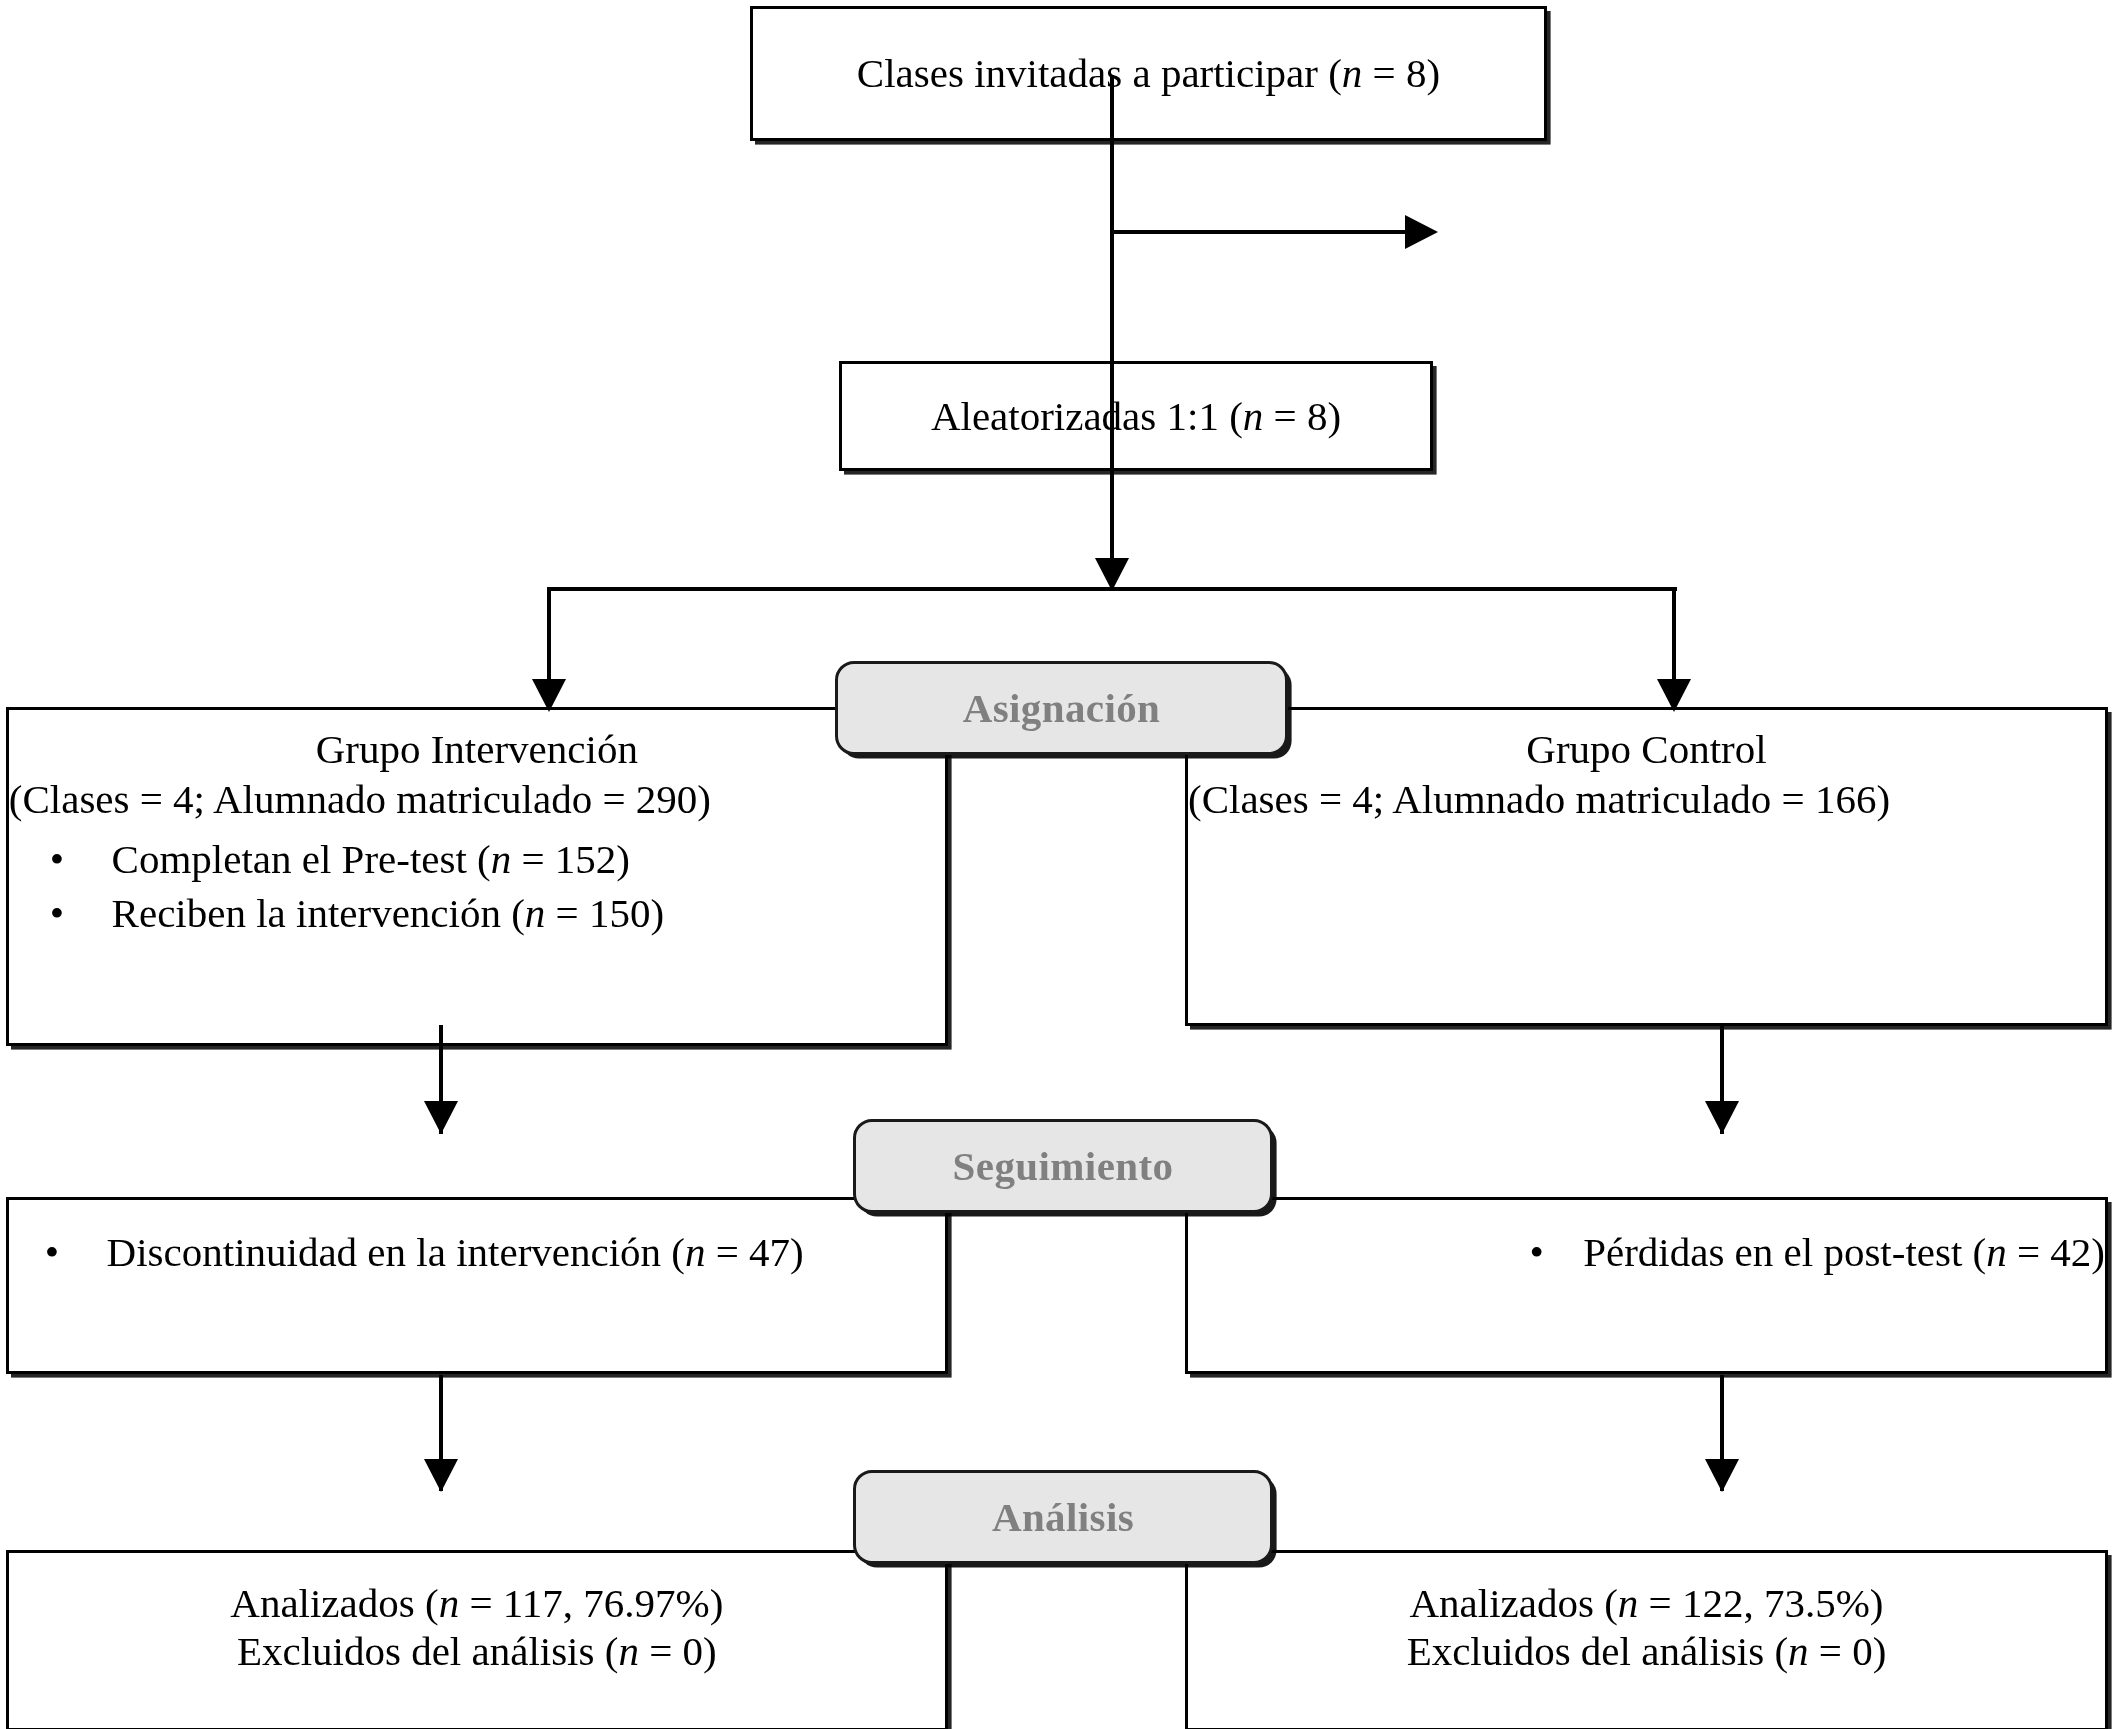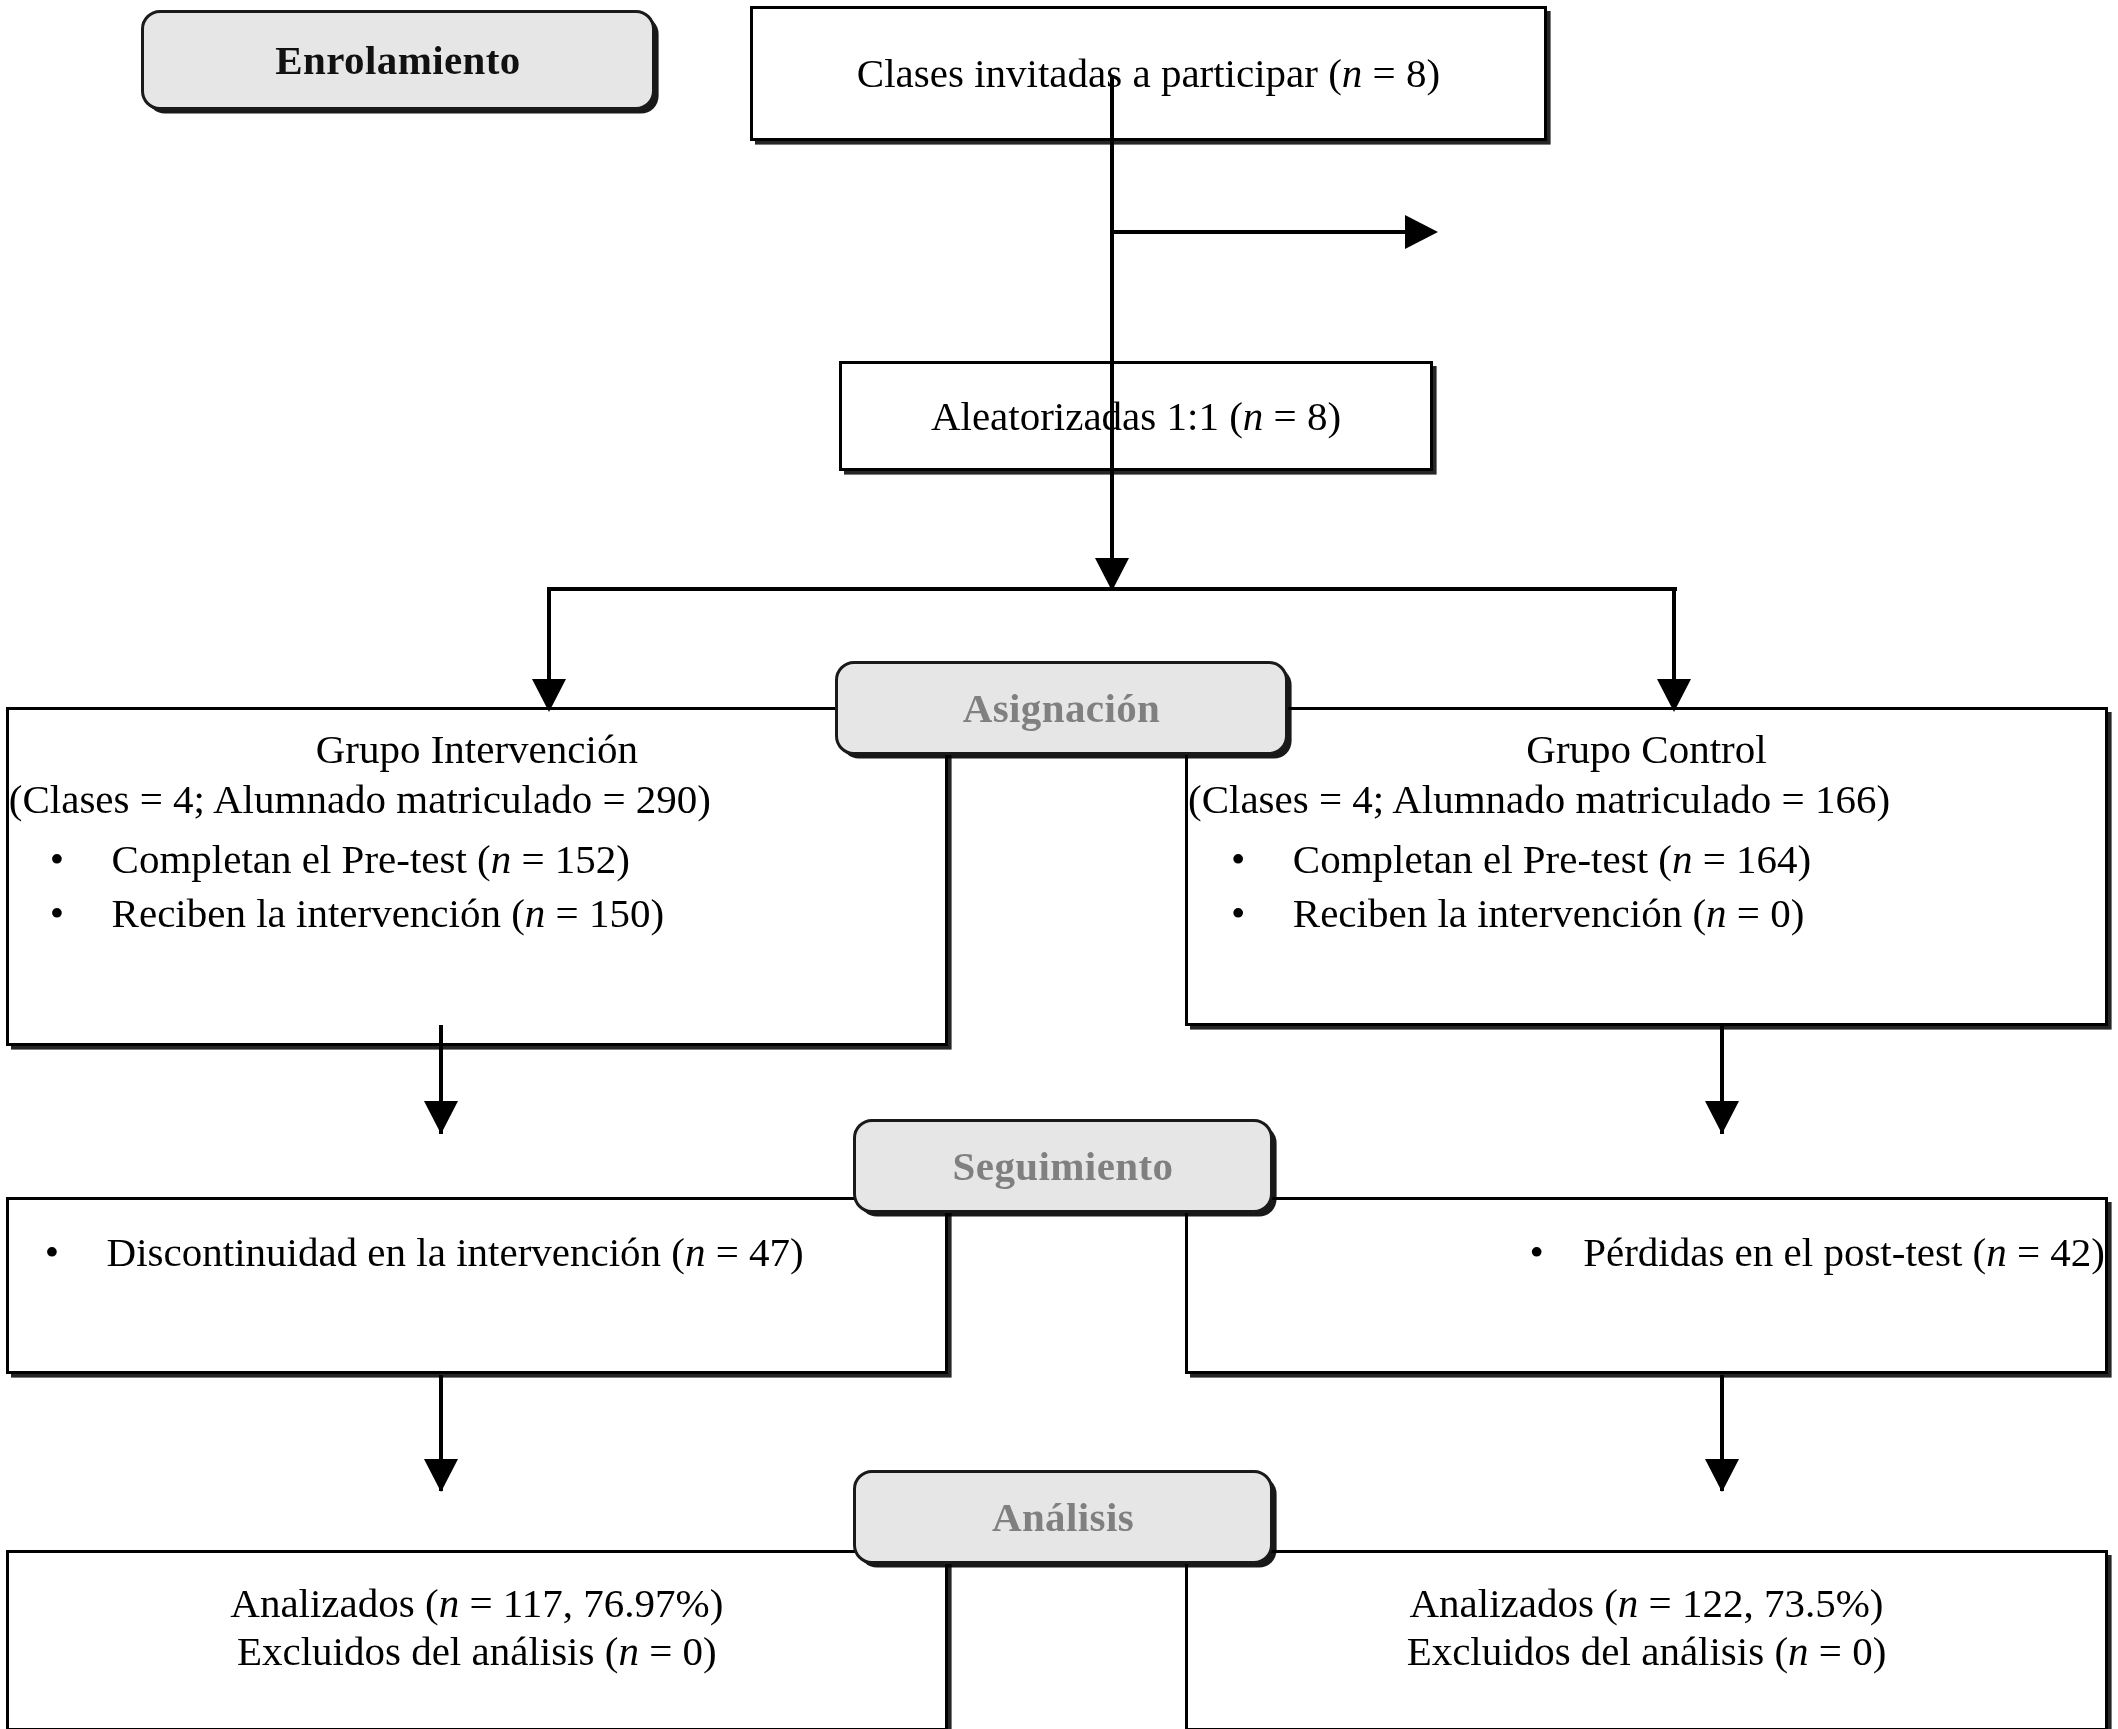--- a/index.html
+++ b/index.html
@@ -137,23 +137,20 @@
 
   <div class="line vline" style="left:1720px; top:1025px; height:109px;"></div>
   <div class="arrowhead-down" style="left:1705px; top:1101px;"></div>
 
   <div class="line vline" style="left:439px; top:1375px; height:116px;"></div>
   <div class="arrowhead-down" style="left:424px; top:1459px;"></div>
 
   <div class="line vline" style="left:1720px; top:1375px; height:116px;"></div>
   <div class="arrowhead-down" style="left:1705px; top:1459px;"></div>
 
-  <div class="stage" style="left:141px; top:10px; width:514px; height:100px;">
-    <span class="stage-label dark">Enrolamiento</span>
-  </div>
 
   <div class="box shadowed" style="left:750px; top:5.8px; width:797px; height:135px;">
     <div class="txt center-txt box-pad">
       <span>Clases invitadas a participar (</span><span class="ital">n</span><span> = 8)</span>
     </div>
   </div>
 
 
   <div class="box shadowed" style="left:839px; top:361px; width:594px; height:110px;">
     <div class="txt center-txt box-pad">
@@ -175,30 +172,20 @@
           <span style="display:inline-block;width:29px;"></span><span>Reciben la intervención (</span><span class="ital">n</span><span> = 150)</span>
         </li>
       </ul>
     </div>
   </div>
 
   <div class="box shadowed" style="left:1185px; top:707px; width:923px; height:319px; justify-content:flex-start;">
     <div class="group-inner" style="padding-top:14.5px;">
       <div class="group-title">Grupo Control</div>
       <div class="group-sub">(Clases = 4; Alumnado matriculado = 166)</div>
-      <ul class="bullets group-list" style="padding-left:43px;">
-        <li>
-          <span class="bullet-dot">•</span>
-          <span style="display:inline-block;width:29px;"></span><span>Completan el Pre-test (</span><span class="ital">n</span><span> = 164)</span>
-        </li>
-        <li>
-          <span class="bullet-dot">•</span>
-          <span style="display:inline-block;width:29px;"></span><span>Reciben la intervención (</span><span class="ital">n</span><span> = 0)</span>
-        </li>
-      </ul>
     </div>
   </div>
 
   <div class="stage" style="left:835px; top:661px; width:453px; height:94px;">
     <span class="stage-label grey">Asignación</span>
   </div>
 
   <div class="box shadowed" style="left:5.8px; top:1197px; width:942px; height:177px; justify-content:flex-start;">
     <ul class="bullets" style="padding-left:36px; margin-top:25px;">
       <li>

